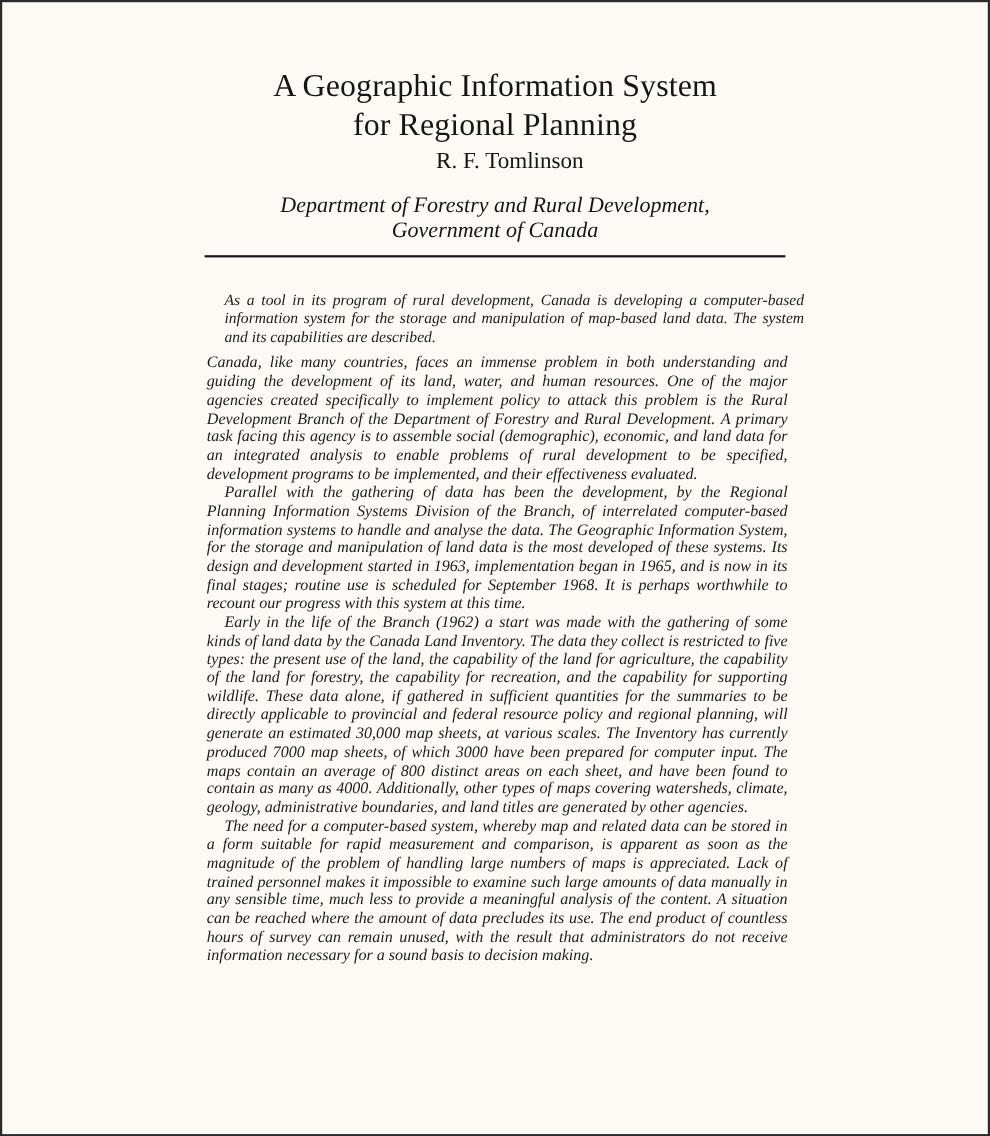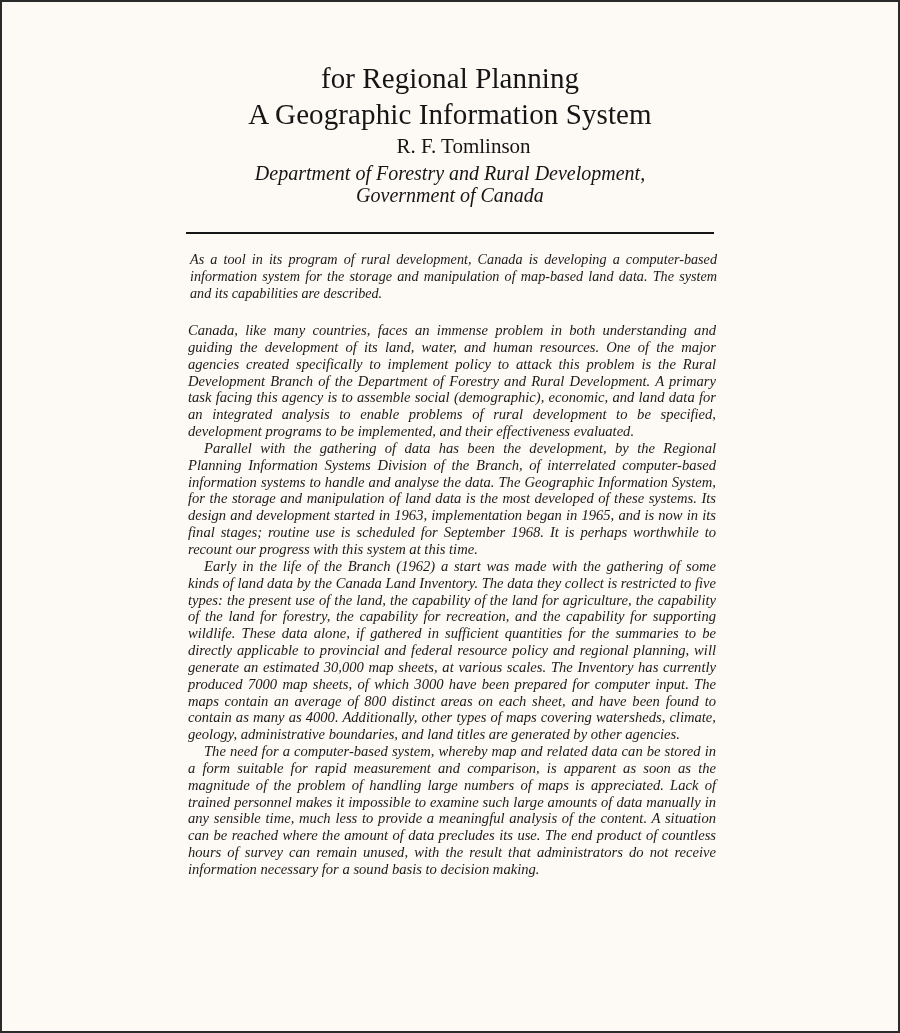--- a/index.html
+++ b/index.html
@@ -40,41 +40,41 @@
       font-size: 21px;
       line-height: 26px;
       margin-top: 1px;
       padding-left: 27px;
     }
     .affil {
       font-style: italic;
       font-size: 20px;
       line-height: 22px;
     }
-    .affil-1 { margin-top: 3px; }
+    .affil-1 { margin-top: 17px; }
     .rule {
       position: absolute;
       left: 184px;
       top: 230px;
       width: 528px;
       height: 0;
       border-top: 2px solid #151515;
     }
     .abstract {
       position: absolute;
       left: 186px;
       top: 247px;
       width: 527px;
       font-family: "Liberation Serif", "DejaVu Serif", serif;
       font-style: italic;
       font-size: 14.2px;
       line-height: 17px;
       color: #1a1a1a;
       text-align: justify;
-      margin: 2px;
+      margin: 16px;
     }
     .body {
       position: absolute;
       left: 186px;
       top: 320px;
       width: 528px;
       font-family: "Liberation Serif", "DejaVu Serif", serif;
       font-size: 14.6px;
       line-height: 16.85px;
       color: #1a1a1a;
@@ -87,22 +87,22 @@
     .body p.indent {
       text-indent: 16px;
     }
   </style>
 </head>
 <body>
 
 <div class="page">
 
   <div class="header">
+    <div class="title-line">A Geographic Information System</div>
     <div class="title-line">for Regional Planning</div>
-    <div class="title-line">A Geographic Information System</div>
     <div class="author">R. F. Tomlinson</div>
     <div class="affil affil-1">Department of Forestry and Rural Development,</div>
     <div class="affil">Government of Canada</div>
   </div>
 
   <div class="rule"></div>
 
   <p class="abstract">As a tool in its program of rural development, Canada is developing a computer-based information system for the storage and manipulation of map-based land data. The system and its capabilities are described.</p>
 
   <div class="body">

